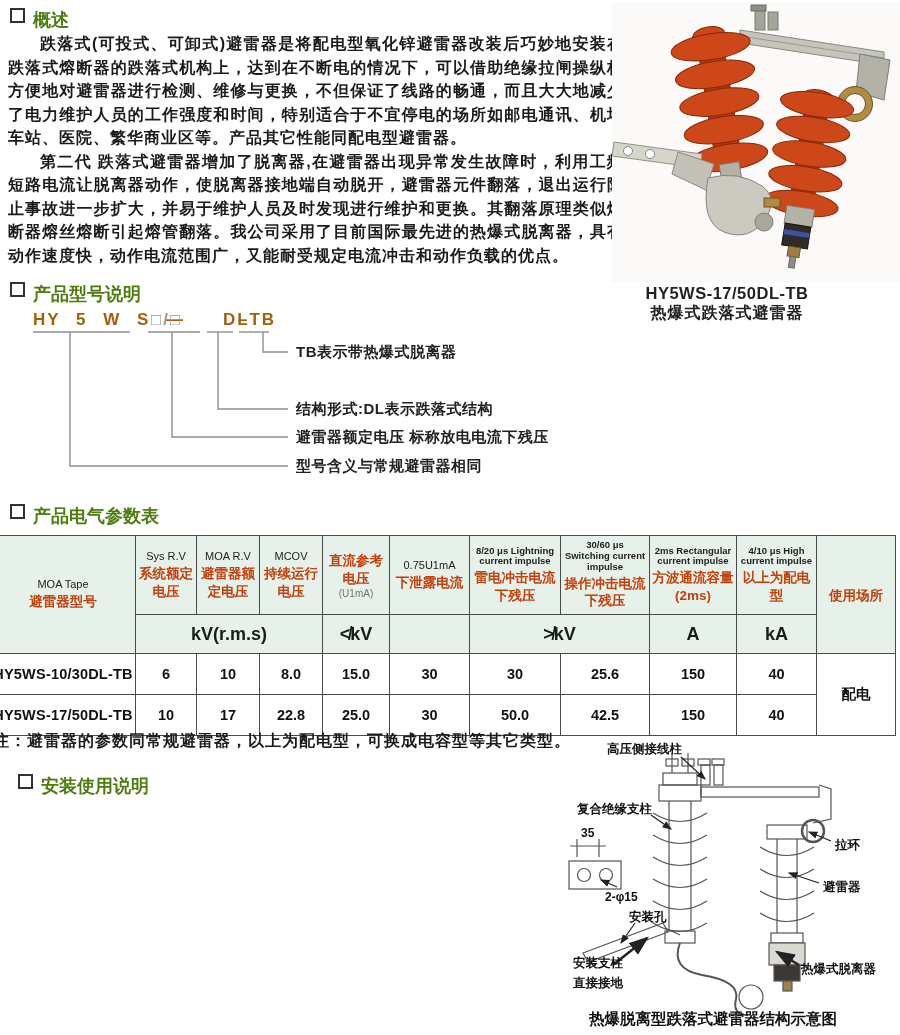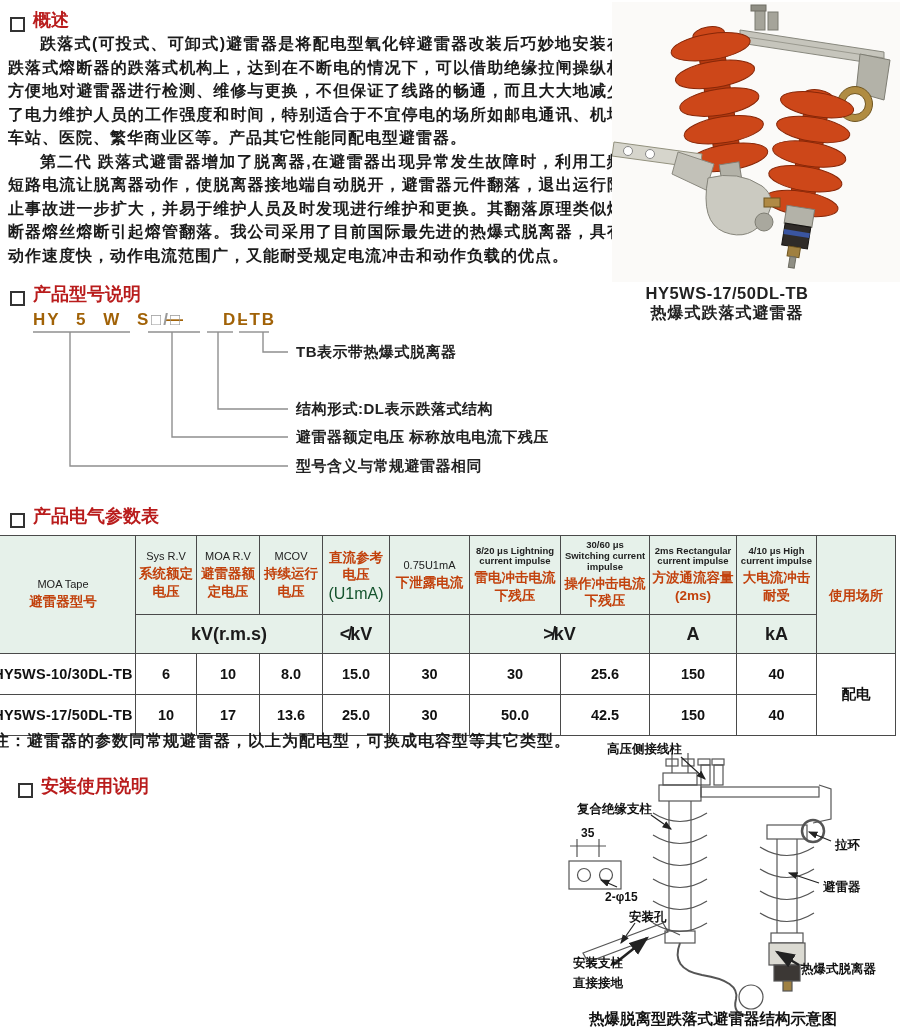--- a/index.html
+++ b/index.html
@@ -1,40 +1,40 @@
 <!DOCTYPE html>
 <html><head>
 <meta charset="utf-8">
 <style>
   html,body{margin:0;padding:0;background:#fff;}
   .page{position:relative;width:900px;height:1035px;background:#ffffff;overflow:hidden;
         font-family:"Liberation Sans","DejaVu Sans",sans-serif;color:#1b1b1b;}
-  .sec-title{position:absolute;display:flex;align-items:flex-end;gap:8px;
-             font-size:18px;font-weight:bold;color:#b91c1c;}
+  .sec-title{position:absolute;display:flex;align-items:flex-start;gap:8px;
+             font-size:18px;font-weight:bold;color:#4d7c0f;}
   .sec-title .sq{width:11px;height:11px;border:2px solid #333;background:#fff;flex:0 0 auto;}
   .body-text{position:absolute;font-size:16px;font-weight:bold;line-height:23.5px;
              text-align:justify;letter-spacing:1px;}
   .body-text p{margin:0;text-indent:2em;}
   .photo-caption{position:absolute;text-align:center;font-weight:bold;color:#222;}
   .photo-caption .l1{font-size:16.5px;letter-spacing:.5px;}
   .photo-caption .l2{font-size:16px;letter-spacing:1px;}
   .model-part{position:absolute;font-size:17px;font-weight:bold;color:#a16207;
               letter-spacing:2px;word-spacing:9px;white-space:nowrap;}
   .model-part.boxes{color:#9a9a9a;}
   .callout{position:absolute;font-size:15px;font-weight:bold;color:#222;white-space:nowrap;
            letter-spacing:.5px;}
   table.params{position:absolute;left:-10px;top:535px;width:905px;border-collapse:collapse;
                table-layout:fixed;background:#fff;border:1.5px solid #4a4a4a;}
   table.params th,table.params td{border:1px solid #4a4a4a;text-align:center;
                vertical-align:middle;padding:1px 2px;overflow:hidden;}
   table.params thead th{background:#e6f1ea;}
   .th-en{display:block;font-size:9.5px;font-weight:bold;line-height:1.15;color:#222;}
   .th-en2{display:block;font-size:11px;font-weight:normal;line-height:1.2;color:#222;}
   .th-zh{display:block;font-size:13.5px;font-weight:bold;line-height:1.3;color:#c2410c;margin-top:2px;}
-  .th-sub{display:block;font-size:16px;font-weight:normal;line-height:1.2;color:#14532d;}
+  .th-sub{display:block;font-size:10px;font-weight:normal;line-height:1.2;color:#737373;}
   .unit-cell{background:#e6f1ea;font-size:18px;font-weight:bold;height:36px;}
   td.val{font-size:14.5px;font-weight:bold;height:38px;color:#111;}
   td.model-cell{font-size:14.5px;font-weight:bold;letter-spacing:.2px;}
   .note{position:absolute;font-size:16px;font-weight:bold;letter-spacing:1px;white-space:nowrap;}
   .install-list{position:absolute;font-size:16px;font-weight:bold;line-height:25px;
                 letter-spacing:1px;text-align:justify;}
   .install-list div{padding-left:2.2em;text-indent:-2.2em;}
   .diagram-caption{font-weight:bold;}
   svg text{font-family:"Liberation Sans","DejaVu Sans",sans-serif;}
 </style>
@@ -185,21 +185,21 @@
         <th>
           <span class="th-en">30/60 μs Switching current impulse</span>
           <span class="th-zh">操作冲击电流下残压</span>
         </th>
         <th>
           <span class="th-en">2ms Rectangular current impulse</span>
           <span class="th-zh">方波通流容量(2ms)</span>
         </th>
         <th>
           <span class="th-en">4/10 μs High current impulse</span>
-          <span class="th-zh">大电流冲击耐受</span>
+          <span class="th-zh">以上为配电型</span>
         </th>
         <th rowspan="2">
           <span class="th-zh">使用场所</span>
         </th>
       </tr>
       <tr>
         <th colspan="3" class="unit-cell">kV(r.m.s)</th>
         <th class="unit-cell">≮kV</th>
         <th class="unit-cell"></th>
         <th colspan="2" class="unit-cell">≯kV</th>
@@ -218,21 +218,21 @@
         <td class="val">30</td>
         <td class="val">25.6</td>
         <td class="val">150</td>
         <td class="val">40</td>
         <td class="val" rowspan="2">配电</td>
       </tr>
       <tr>
         <td class="val model-cell">HY5WS-17/50DL-TB</td>
         <td class="val">10</td>
         <td class="val">17</td>
-        <td class="val">13.6</td>
+        <td class="val">22.8</td>
         <td class="val">25.0</td>
         <td class="val">30</td>
         <td class="val">50.0</td>
         <td class="val">42.5</td>
         <td class="val">150</td>
         <td class="val">40</td>
       </tr>
     </tbody>
   </table>
 

